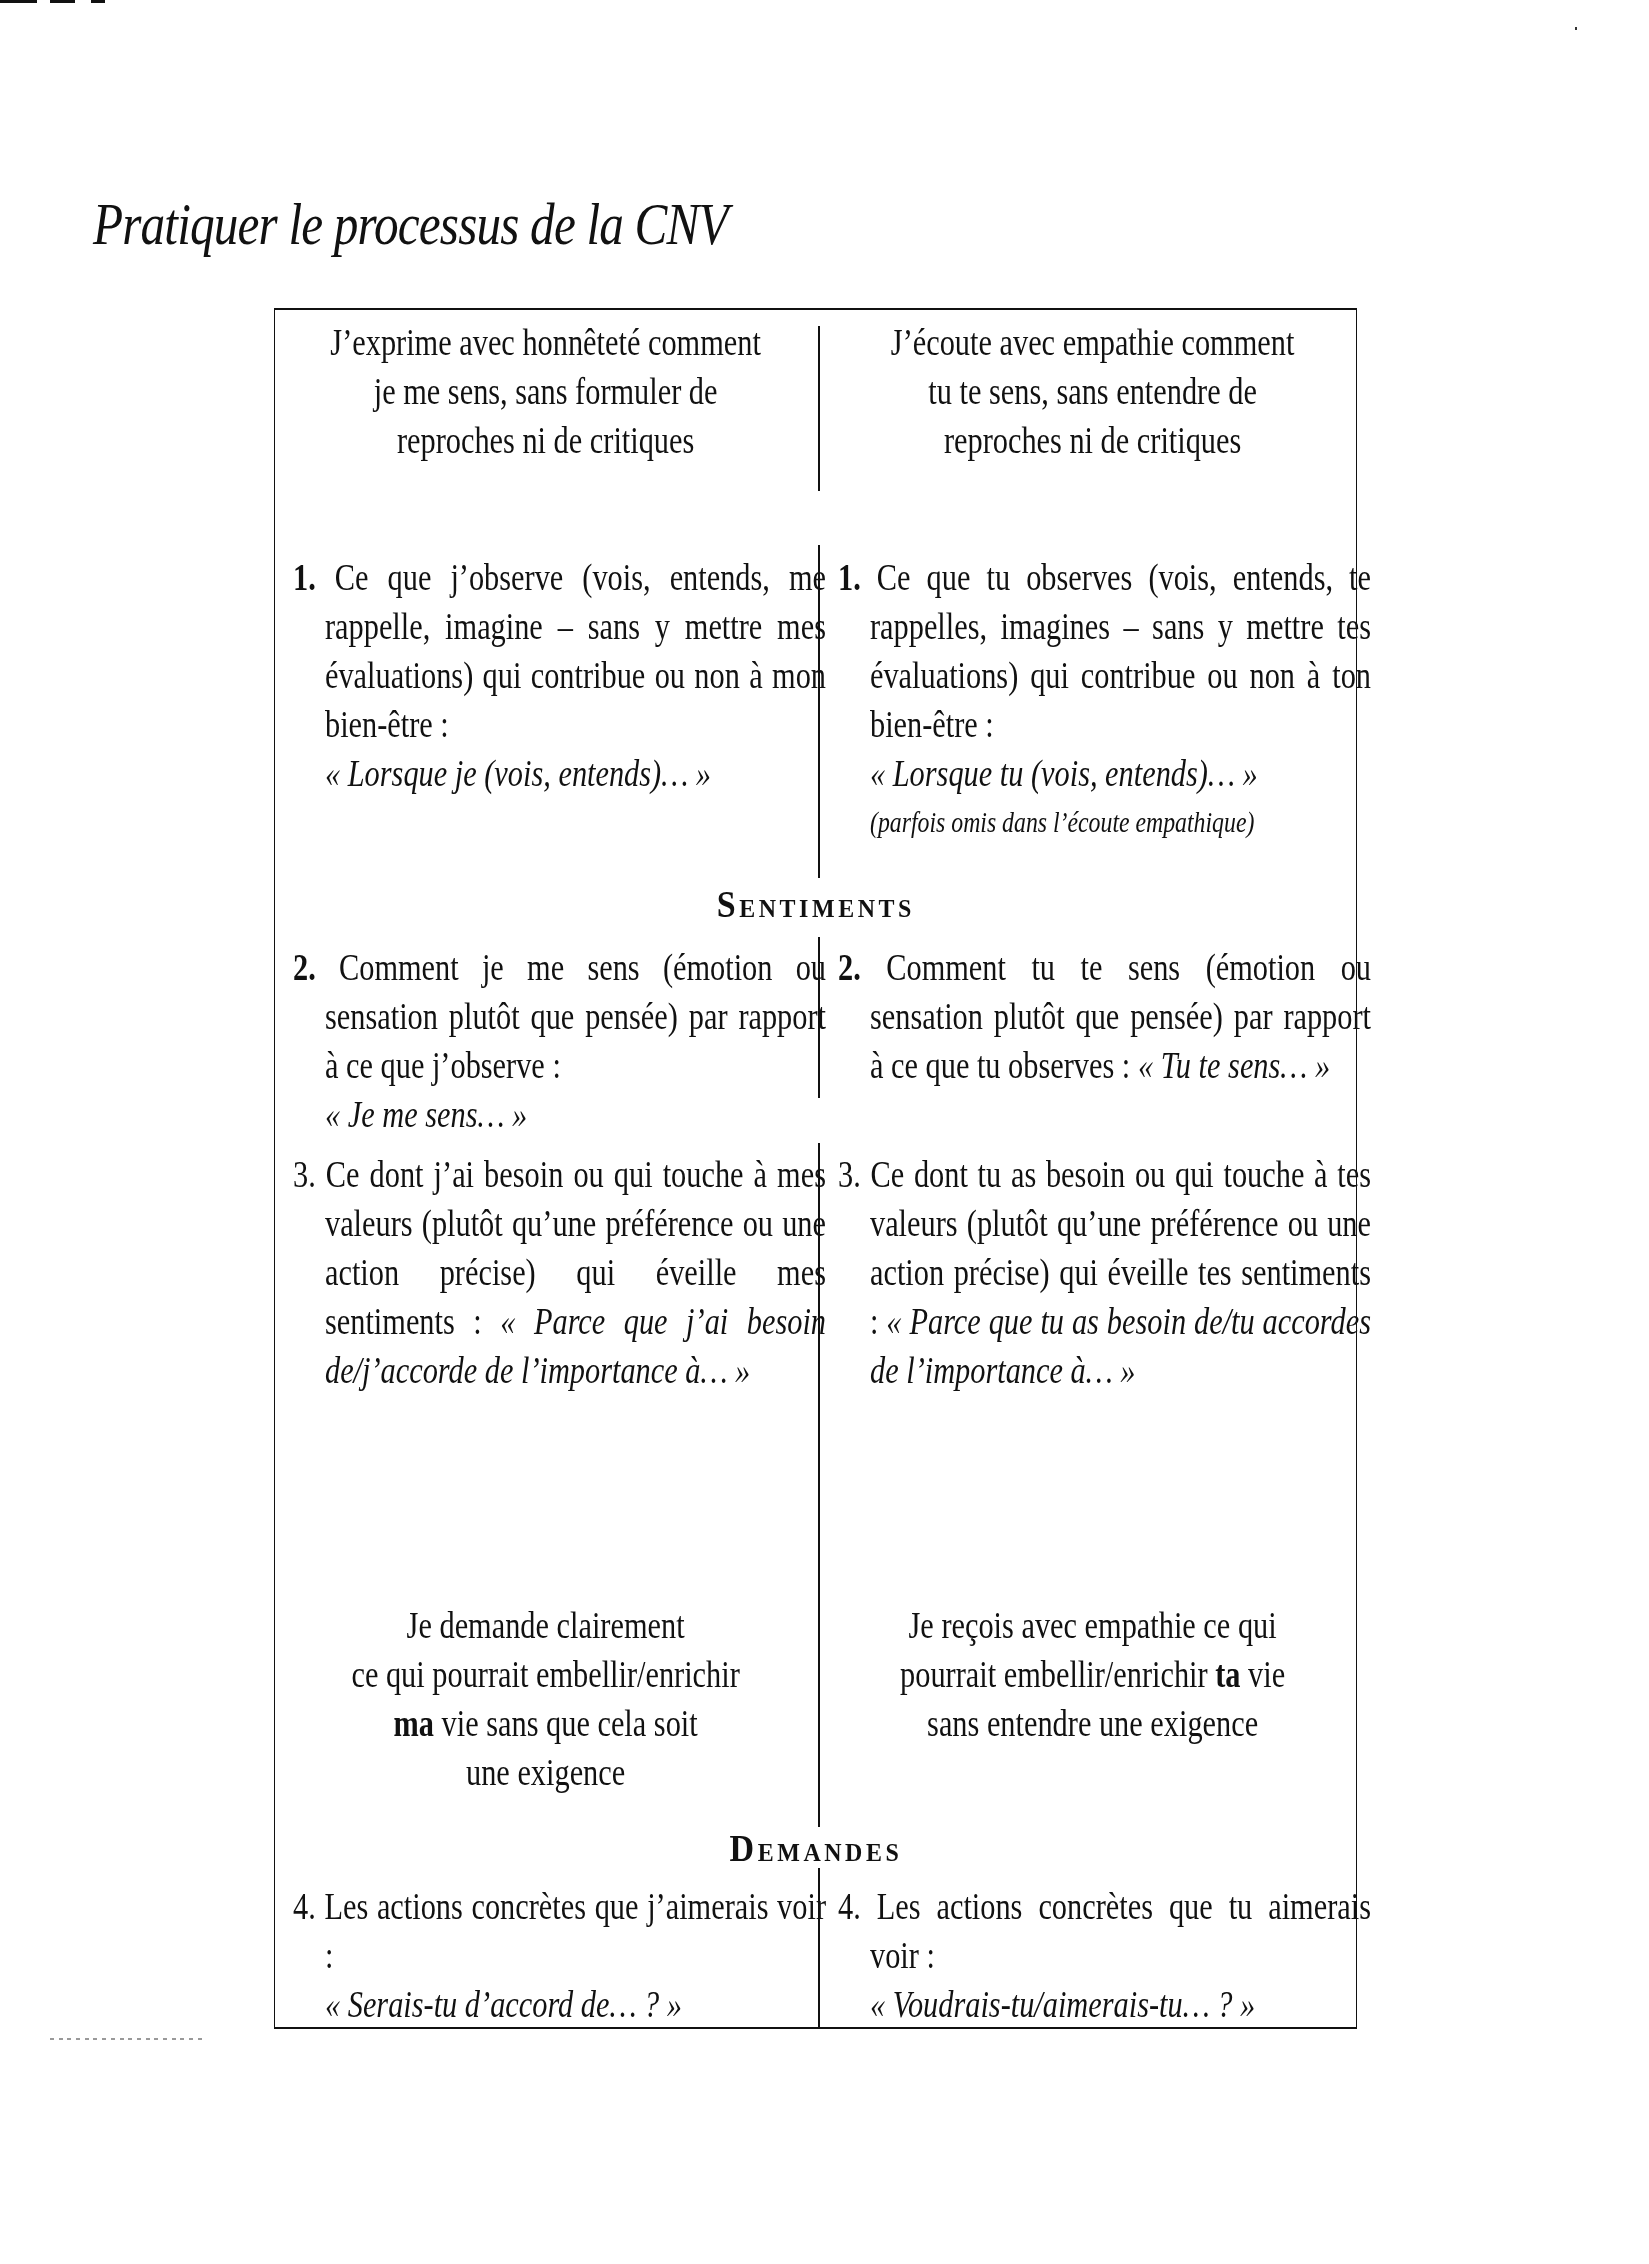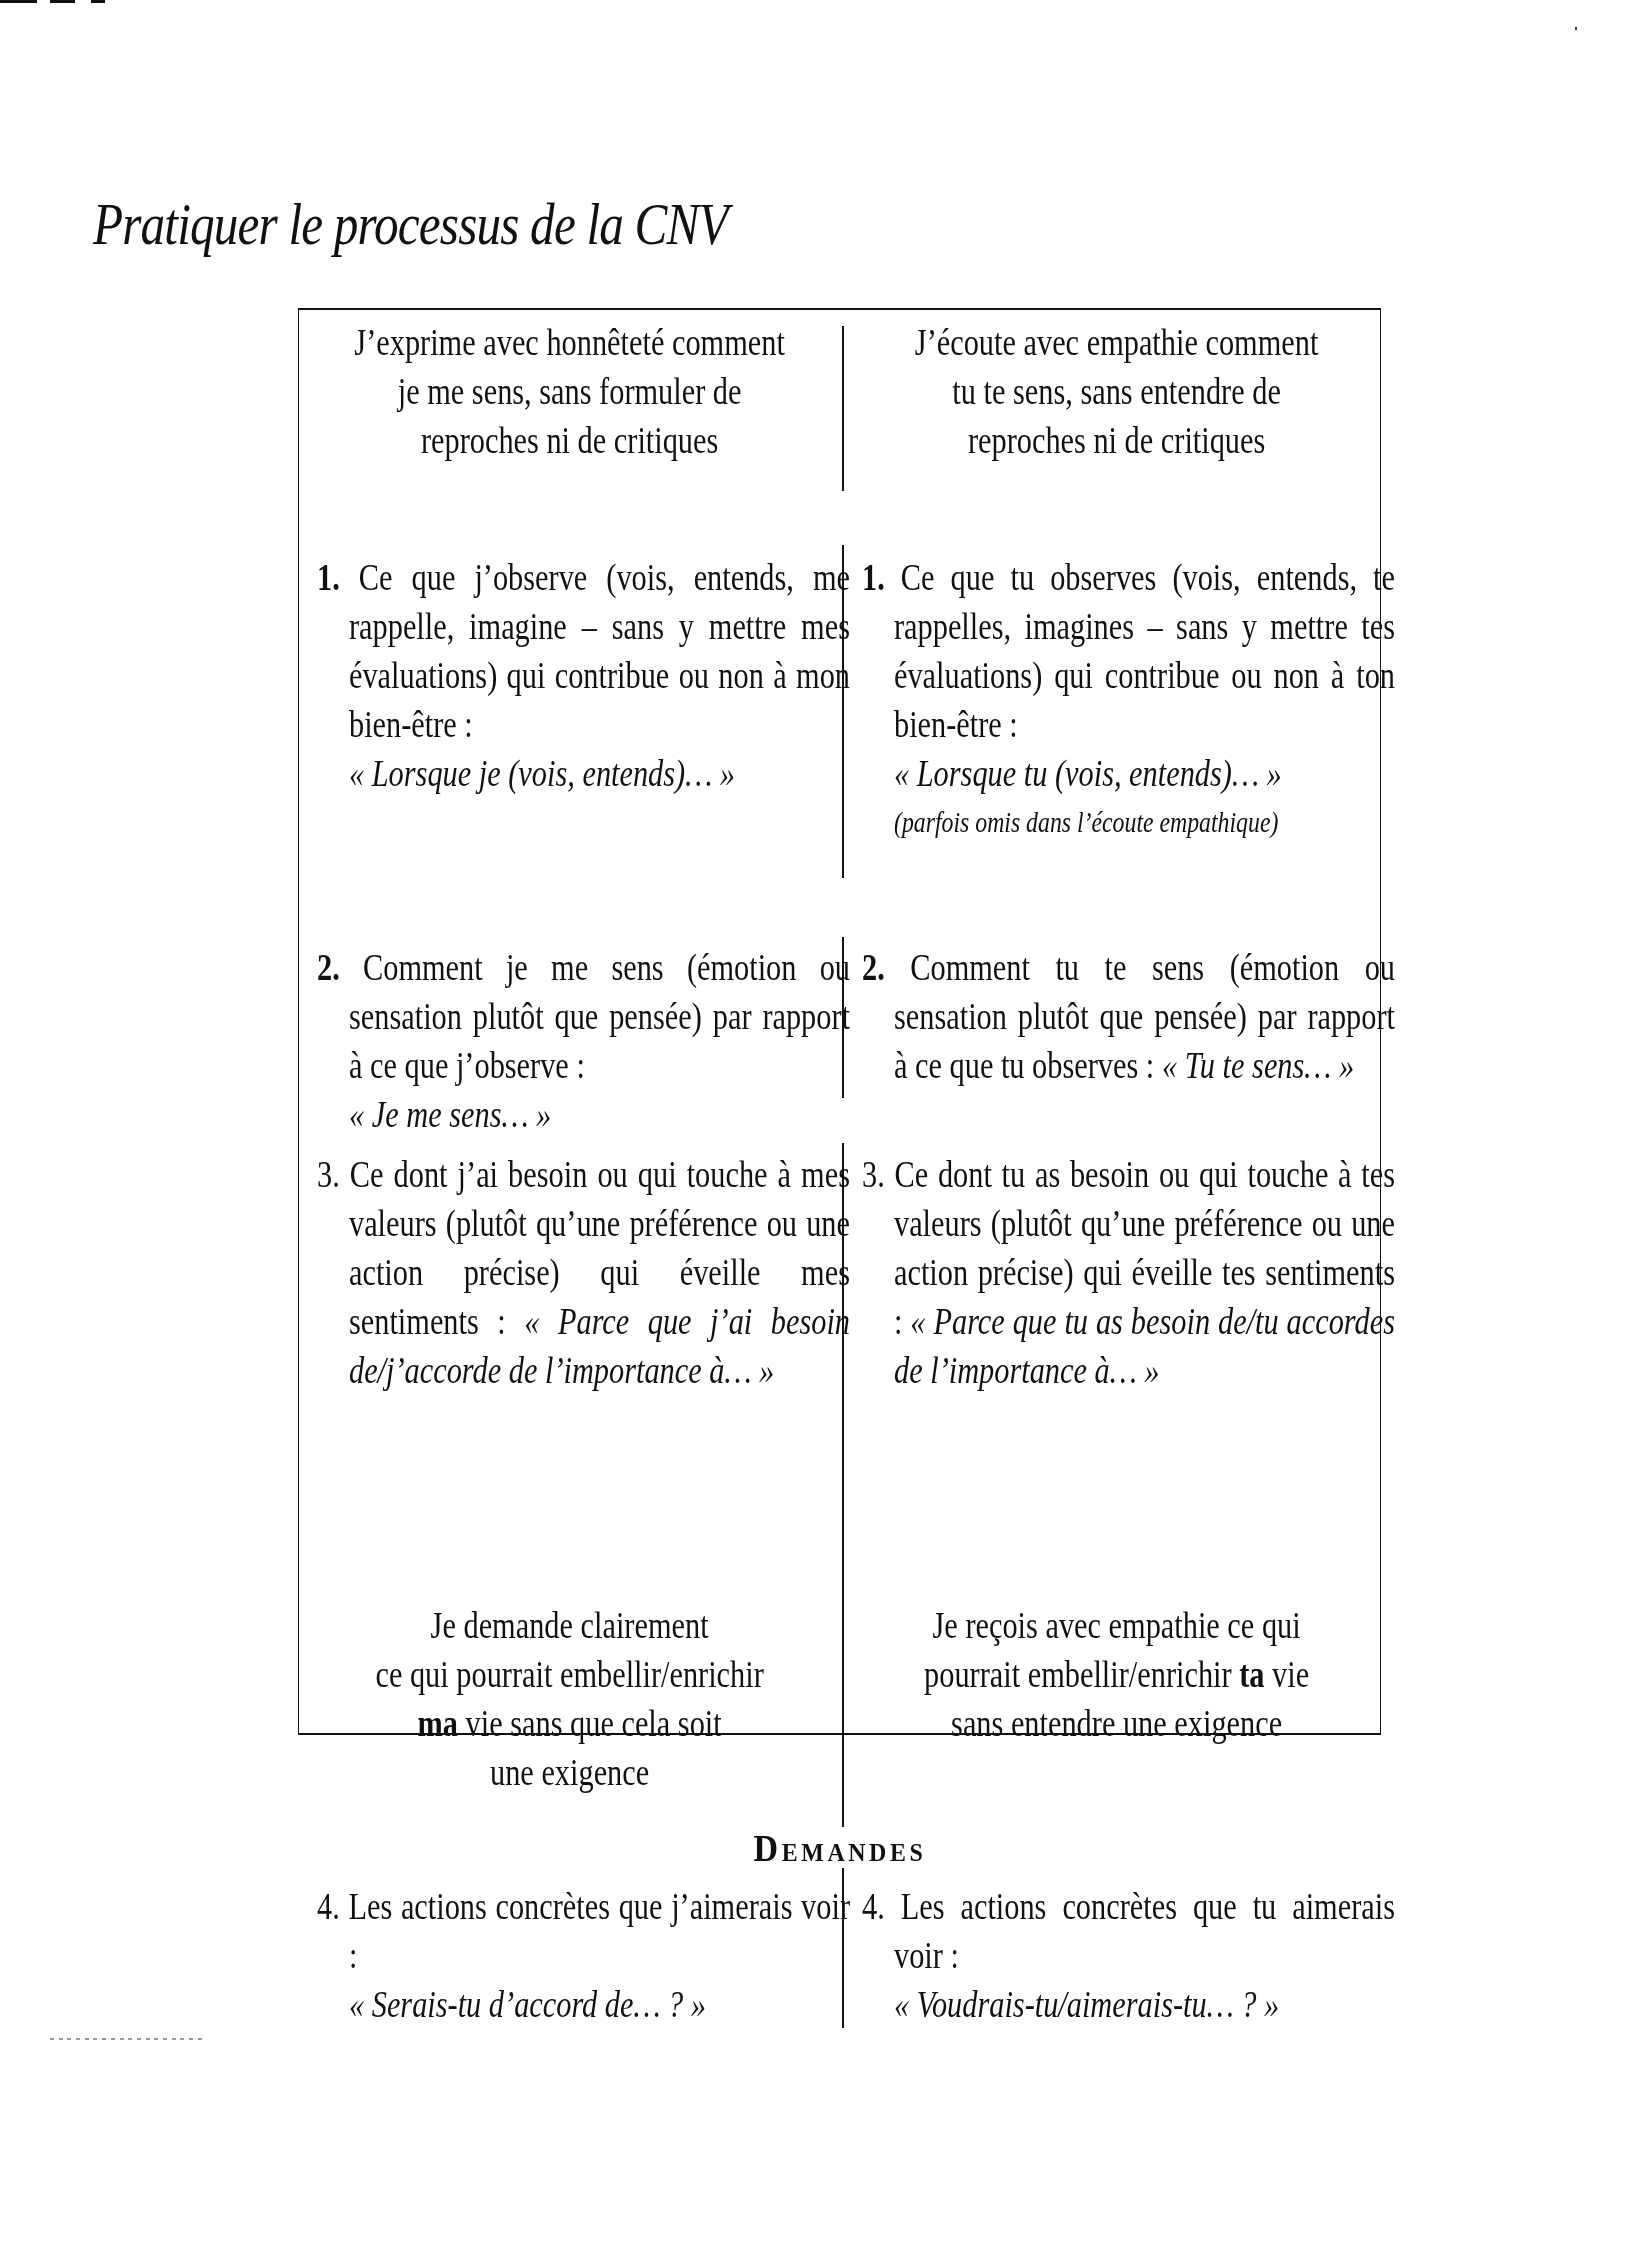--- a/index.html
+++ b/index.html
@@ -9,21 +9,21 @@
     }
     .scan-mark { position: absolute; background: #111; height: 2.9px; }
     .speck { position: absolute; background: #333; width: 1.9px; height: 2.9px; }
     .title {
       position: absolute; left: 93px; top: 190px;
       font-size: 60px; font-style: italic; letter-spacing: -1px;
       transform: scaleX(0.78); transform-origin: left top;
       white-space: nowrap;
     }
     .table {
-      position: absolute; left: 298px; top: 308px; width: 1083px; height: 1427px;
+      position: absolute; left: 274px; top: 308px; width: 1083px; height: 1721px;
       border: 1.9px solid #111; border-top-width: 2.9px; border-bottom-width: 2.9px;
       box-sizing: border-box;
     }
     .vline { position: absolute; left: 543px; width: 1.9px; background: #111; }
     .cell {
       position: absolute; font-size: 37px; line-height: 49px;
       transform-origin: left top;
     }
     .cell .inner { display: block; }
     .head-cell { text-align: center; width: 505px; }
@@ -80,20 +80,21 @@
     <span>Ce que j’observe (vois, entends, me rappelle, imagine – sans y mettre mes évaluations) qui contribue ou non à mon bien-être :</span>
     <span class="inner it" style="text-indent:0;">« Lorsque je (vois, entends)… »</span>
   </div>
   <div class="cell numbered cond" style="left:563px;top:243px;">
     <span class="num">1.</span>
     <span>Ce que tu observes (vois, entends, te rappelles, imagines – sans y mettre tes évaluations) qui contribue ou non à ton bien-être :</span>
     <span class="inner it" style="text-indent:0;">« Lorsque tu (vois, entends)… »</span>
     <span class="inner small-it" style="text-indent:0;">(parfois omis dans l’écoute empathique)</span>
   </div>
 
+  <div class="section-heading" style="top:573px;"><span>Sentiments</span></div>
 
   <div class="cell numbered cond" style="left:17.5px;top:633px;">
     <span class="num">2.</span>
     <span>Comment je me sens (émotion ou sensation plutôt que pensée) par rapport à ce que j’observe :</span>
     <span class="inner it" style="text-indent:0;">« Je me sens… »</span>
   </div>
   <div class="cell numbered cond" style="left:563px;top:633px;">
     <span class="num">2.</span>
     <span>Comment tu te sens (émotion ou sensation plutôt que pensée) par rapport à ce que tu observes :</span>
     <span class="it">« Tu te sens… »</span>

